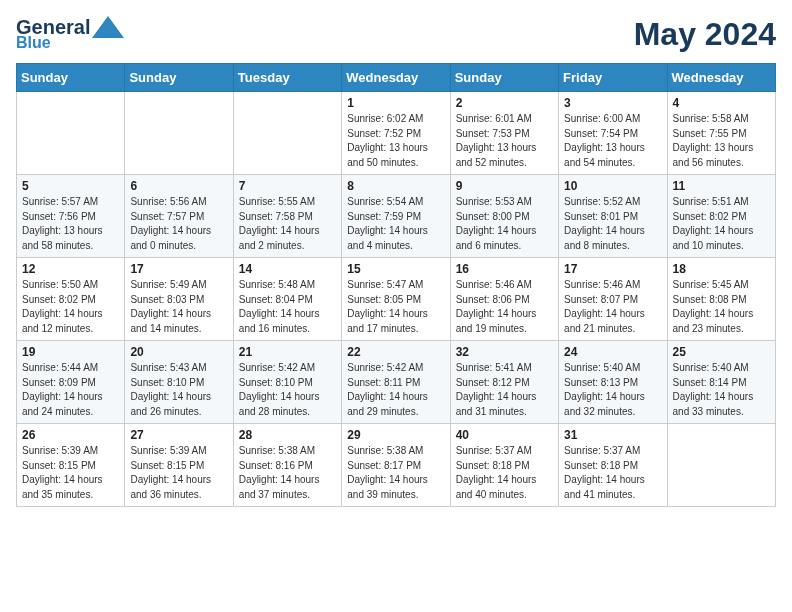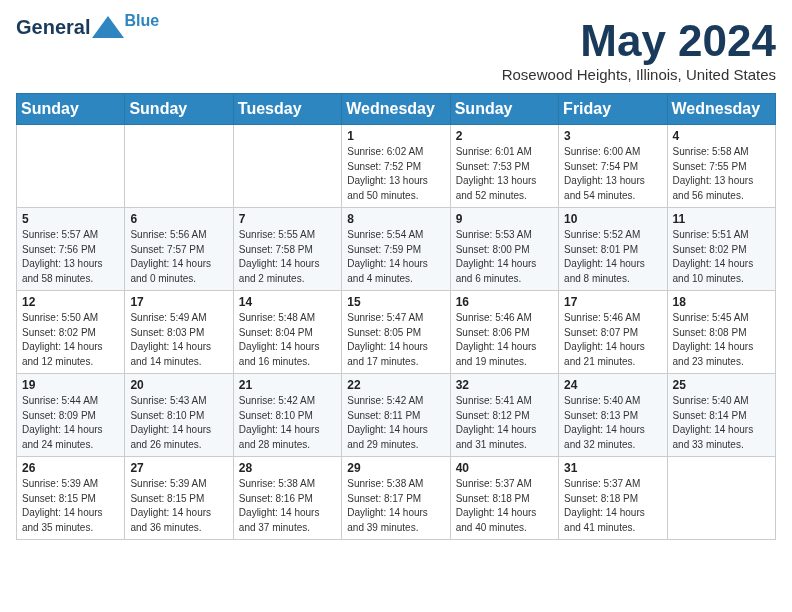--- a/index.html
+++ b/index.html
@@ -11,49 +11,49 @@
       padding: 16px;
     }
     .header-area {
       display: flex;
       justify-content: space-between;
       align-items: flex-start;
       margin-bottom: 10px;
     }
     .logo {
       display: flex;
-      flex-direction: row;
+      flex-direction: column;
       align-items: flex-start;
     }
     .logo-row {
       display: flex;
       align-items: center;
     }
     .title-area {
       text-align: right;
     }
     .main-title {
-      font-size: 44px;
+      font-size: 32px;
       font-weight: bold;
       color: #1a3a5c;
     }
     .subtitle {
       font-size: 15px;
       color: #333;
       font-weight: normal;
     }
     .calendar {
       width: 100%;
       border-collapse: collapse;
       border: 1px solid #ccc;
     }
     .calendar th {
       background: #2e86c1;
       color: #fff;
-      font-size: 16px;
+      font-size: 13px;
       font-weight: bold;
       padding: 6px 4px;
       border: 1px solid #2778a8;
       text-align: left;
     }
     .calendar td {
       vertical-align: top;
       border: 1px solid #ccc;
       padding: 4px 5px;
       font-size: 10.5px;
@@ -88,21 +88,20 @@
     <div class="logo-row">
       <div style="font-size:20px; font-weight:bold; color:#1a3a5c; line-height:1.1;">General</div>
       <svg width="32" height="22" viewBox="0 0 32 22" style="margin-left:2px;">
         <polygon points="0,22 16,0 32,22" fill="#2e86c1"></polygon>
       </svg>
     </div>
     <div style="font-size:16px; font-weight:bold; color:#2e86c1; margin-top:-4px;">Blue</div>
   </div>
   <div class="title-area">
     <div class="main-title">May 2024</div>
-    <div class="subtitle">Rosewood Heights, Illinois, United States</div>
   </div>
 </div>
 
 <table class="calendar">
   <thead>
     <tr>
     <th>Sunday</th>
         <th>Sunday</th>
         <th>Tuesday</th>
         <th>Wednesday</th>

